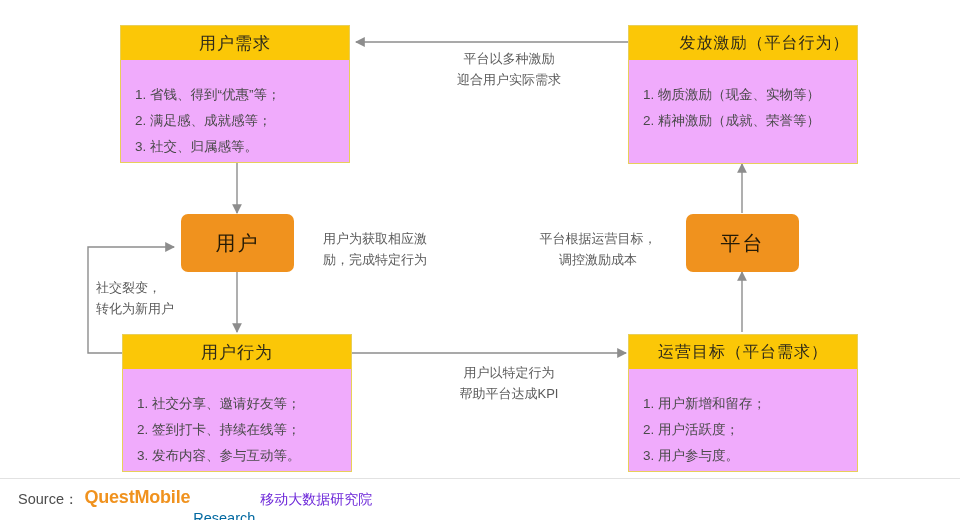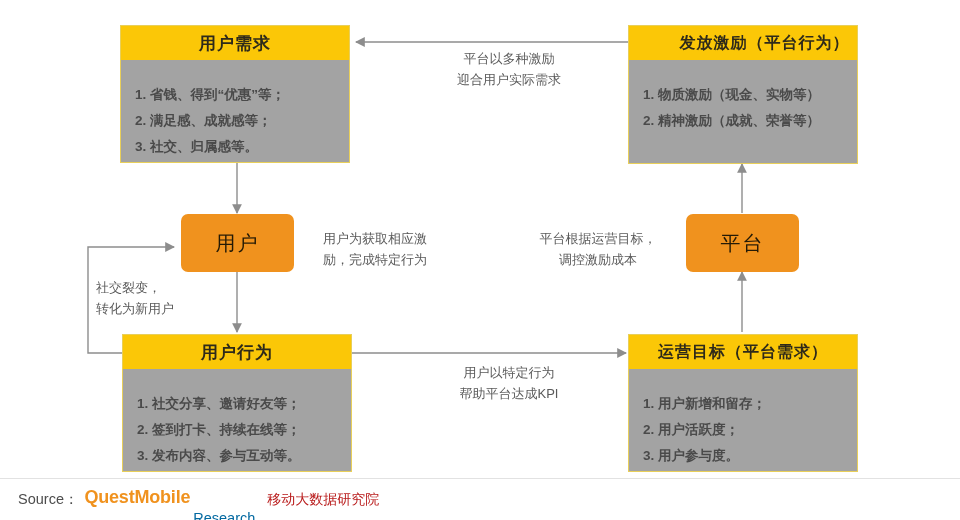--- a/index.html
+++ b/index.html
@@ -10,24 +10,23 @@
     color:#3c3c3c;
     overflow:hidden;
     position:relative;
   }
   #stage{position:absolute;left:0;top:0;width:960px;height:520px;}
   #wires{position:absolute;left:0;top:0;width:960px;height:520px;pointer-events:none;}
 
   
   .card{
     position:absolute;
-    background:#a3a3a3;
+    background:#f0abfc;
     border:1px solid #e8cf5a;
     box-sizing:border-box;
-    font-weight:bold;
   }
   .card-head{
     background:#FBC707;
     height:34px;
     display:flex;align-items:center;justify-content:center;
     color:#2e2a1a;
     font-size:17px;
     letter-spacing:1px;
     box-sizing:border-box;
   }
@@ -71,21 +70,21 @@
     position:absolute;
     left:0;bottom:0;width:960px;height:42px;
     border-top:1px solid #e2e2e2;
     display:flex;align-items:center;
     box-sizing:border-box;
     padding-left:18px;
   }
   .footer .src{font-size:14.5px;color:#4d4d4d;}
   .footer .qm{font-size:18px;color:#F0921E;font-weight:bold;letter-spacing:-0.2px;margin:0 3px 5px 6px;}
   .footer .rs{font-size:14.5px;color:#0369a1;margin-top:36px;}
-  .footer .cn{font-size:14px;color:#b91c1c;margin-left:12px;}
+  .footer .cn{font-size:14px;color:#6d28d9;margin-left:5px;}
 </style>
 </head>
 <body>
 
 <div id="stage">
 
   <svg id="wires" viewBox="0 0 960 520">
     <defs>
       <marker id="ah" viewBox="0 0 10 10" refX="9" refY="5" markerWidth="7" markerHeight="7" orient="auto-start-reverse">
         <path d="M 0 0 L 10 5 L 0 10 z" fill="#8d8d8d"></path>

